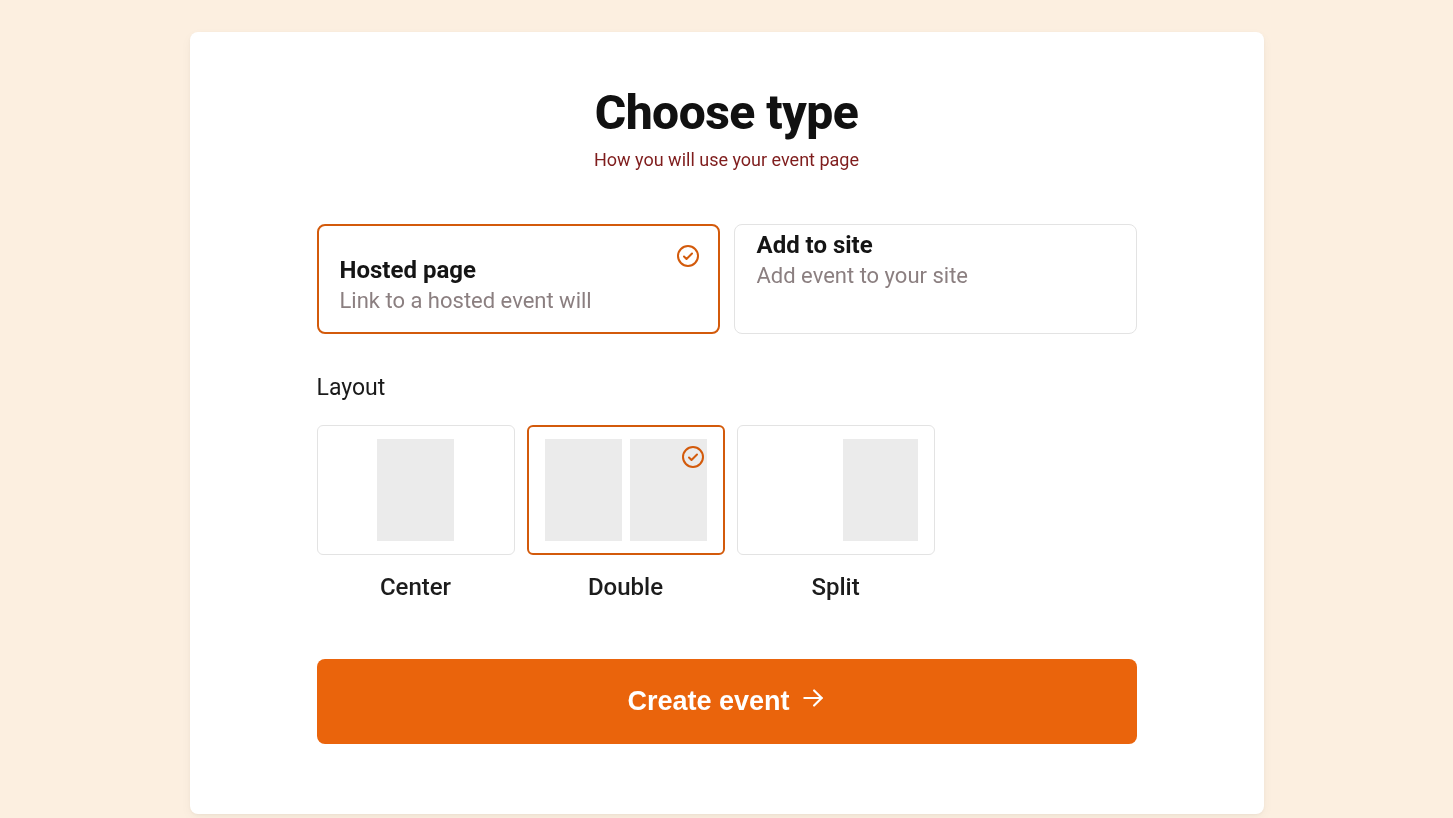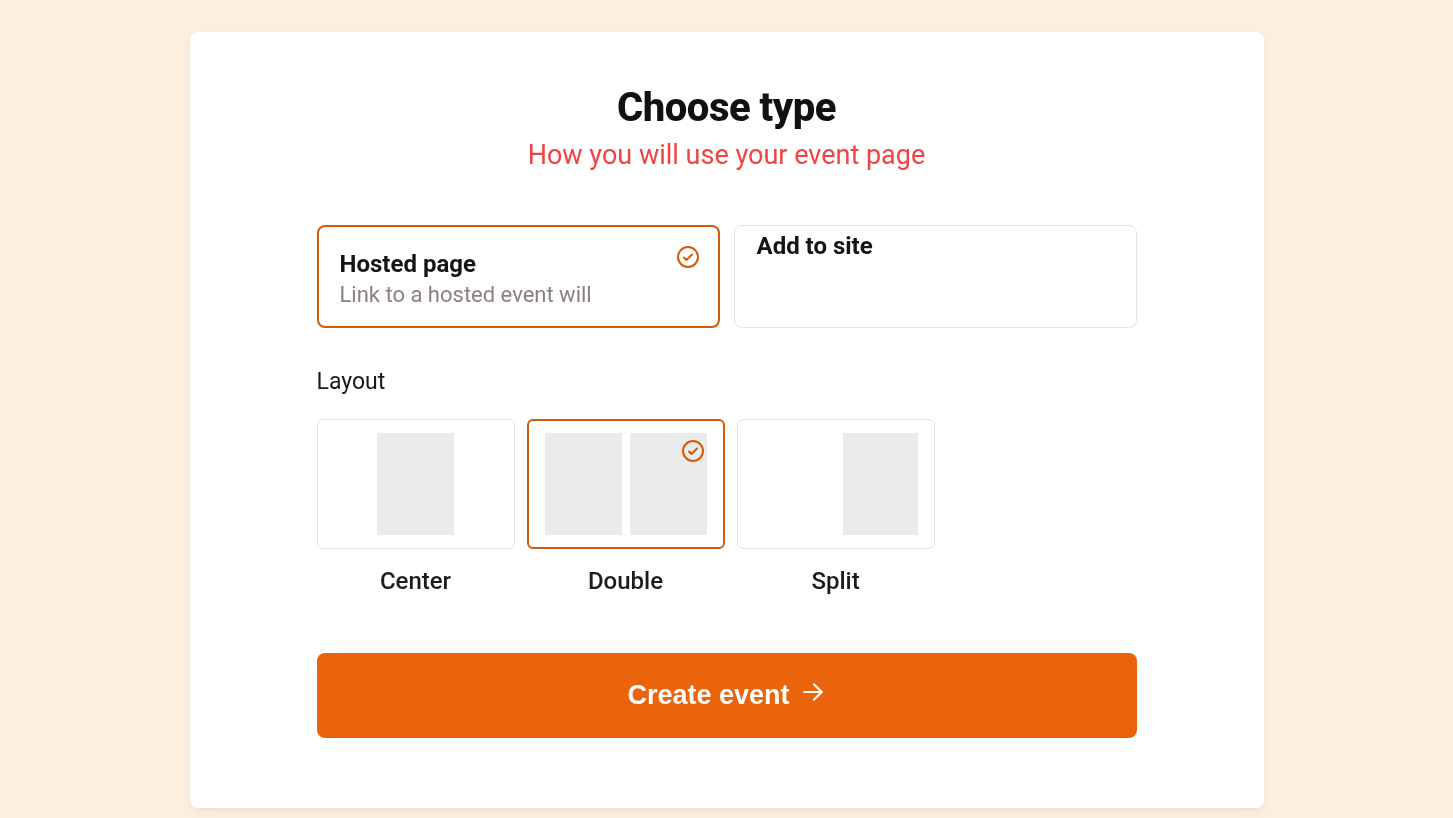--- a/index.html
+++ b/index.html
@@ -21,51 +21,51 @@
       width: 1074px;
       background: #ffffff;
       border-radius: 8px;
       box-shadow: 0 1px 3px rgba(0,0,0,0.04), 0 4px 12px rgba(0,0,0,0.04);
       padding: 52px 145px 70px 145px;
       display: flex;
       flex-direction: column;
       align-items: center;
     }
     .title {
-      font-size: 40px;
+      font-size: 48px;
       font-weight: 800;
       color: #111111;
       text-align: center;
       letter-spacing: -0.5px;
     }
     .subtitle {
-      font-size: 27px;
+      font-size: 18px;
       font-weight: 400;
-      color: #ef4444;
+      color: #7f1d1d;
       text-align: right;
       margin-top: 8px;
     }
     .type-row {
       display: flex;
       gap: 14px;
       width: 820px;
       margin-top: 54px;
     }
     .type-option {
       flex: 1;
       border: 1px solid #e3e3e3;
       border-radius: 8px;
       padding: 6px 22px 20px 22px;
       position: relative;
       cursor: pointer;
       background: #fff;
     }
     .type-option.selected {
       border: 2px solid #d35a0b;
-      padding: 23px 21px 19px 21px;
+      padding: 30px 21px 19px 21px;
     }
     .type-title {
       font-size: 24px;
       font-weight: 700;
       color: #151515;
     }
     .type-desc {
       font-size: 22px;
       font-weight: 400;
       color: #8b7f80;
@@ -173,20 +173,21 @@
       <div class="type-desc">Link to a hosted event will</div>
       <span class="check-icon-tr">
         <svg viewBox="0 0 24 24" fill="none" stroke="#d35a0b" stroke-width="2">
           <circle cx="12" cy="12" r="10"></circle>
           <path d="M8 12.5l2.5 2.5L16 9.5" stroke-linecap="round" stroke-linejoin="round"></path>
         </svg>
       </span>
     </div>
     <div class="type-option">
       <div class="type-title">Add to site</div>
+      <div class="type-desc">Add event to your site</div>
     </div>
   </div>
 
   <div class="section-label">Layout</div>
 
   <div class="layout-row">
 
     <div class="layout-item">
       <div class="layout-box">
         <div class="thumb"></div>

